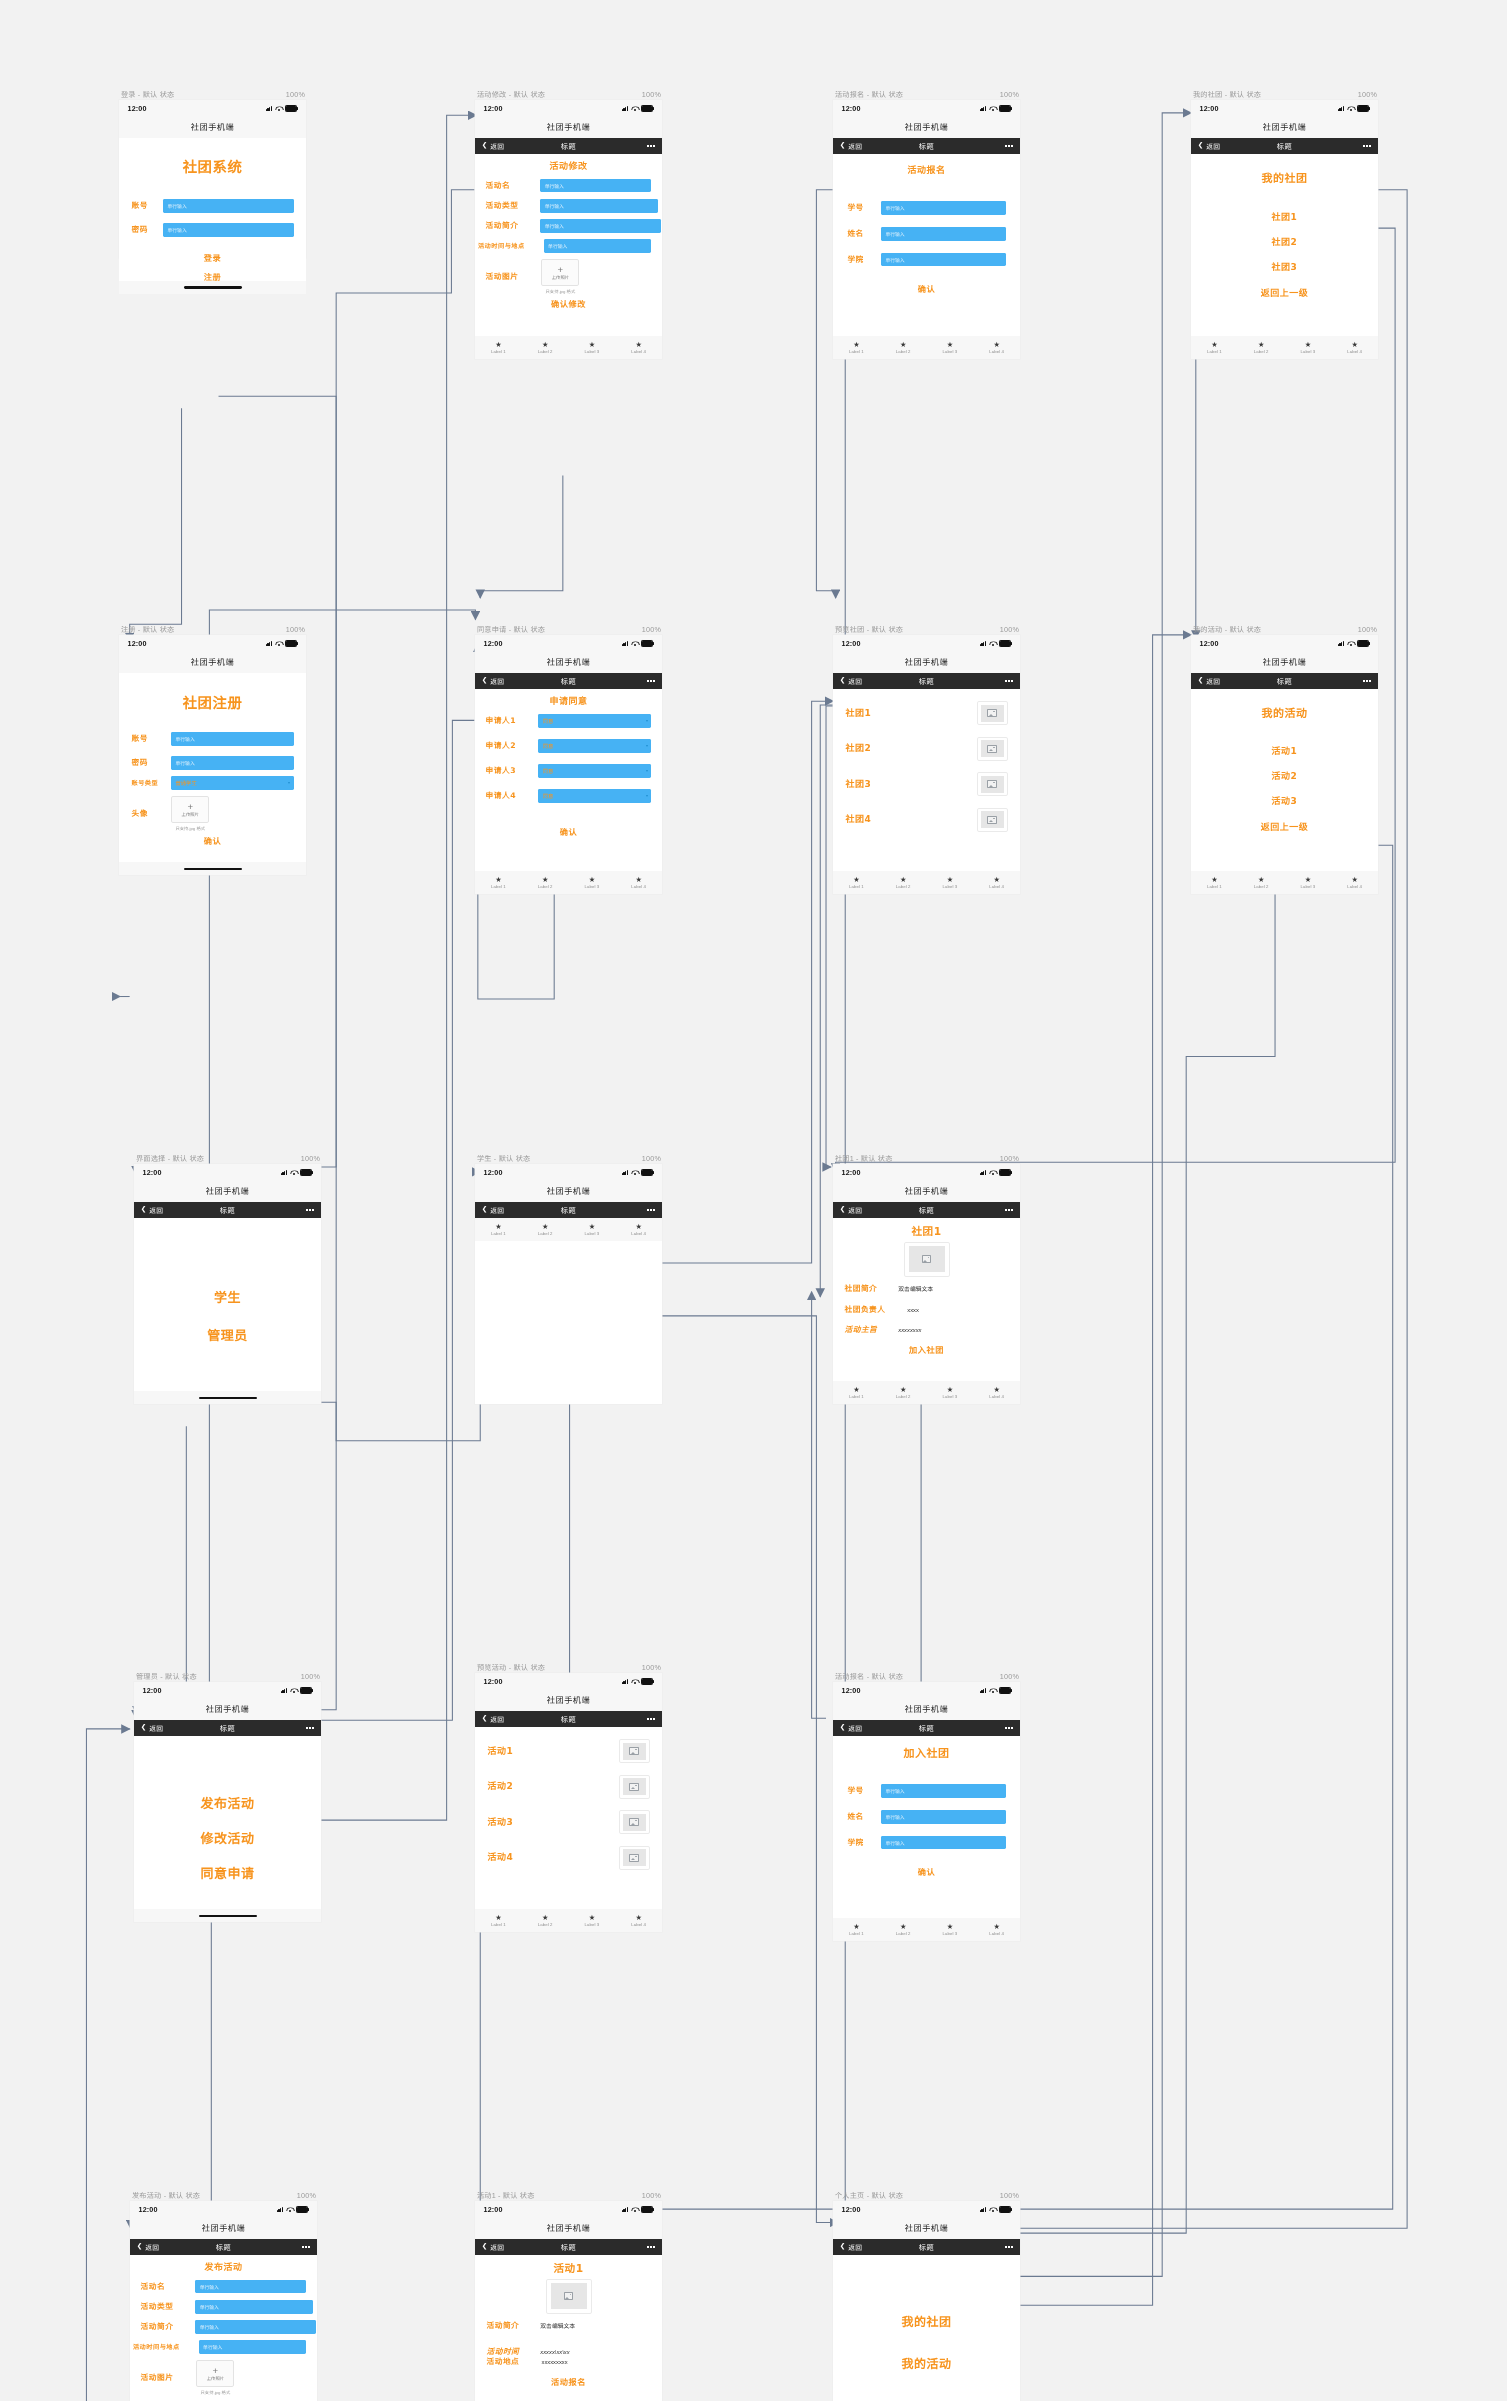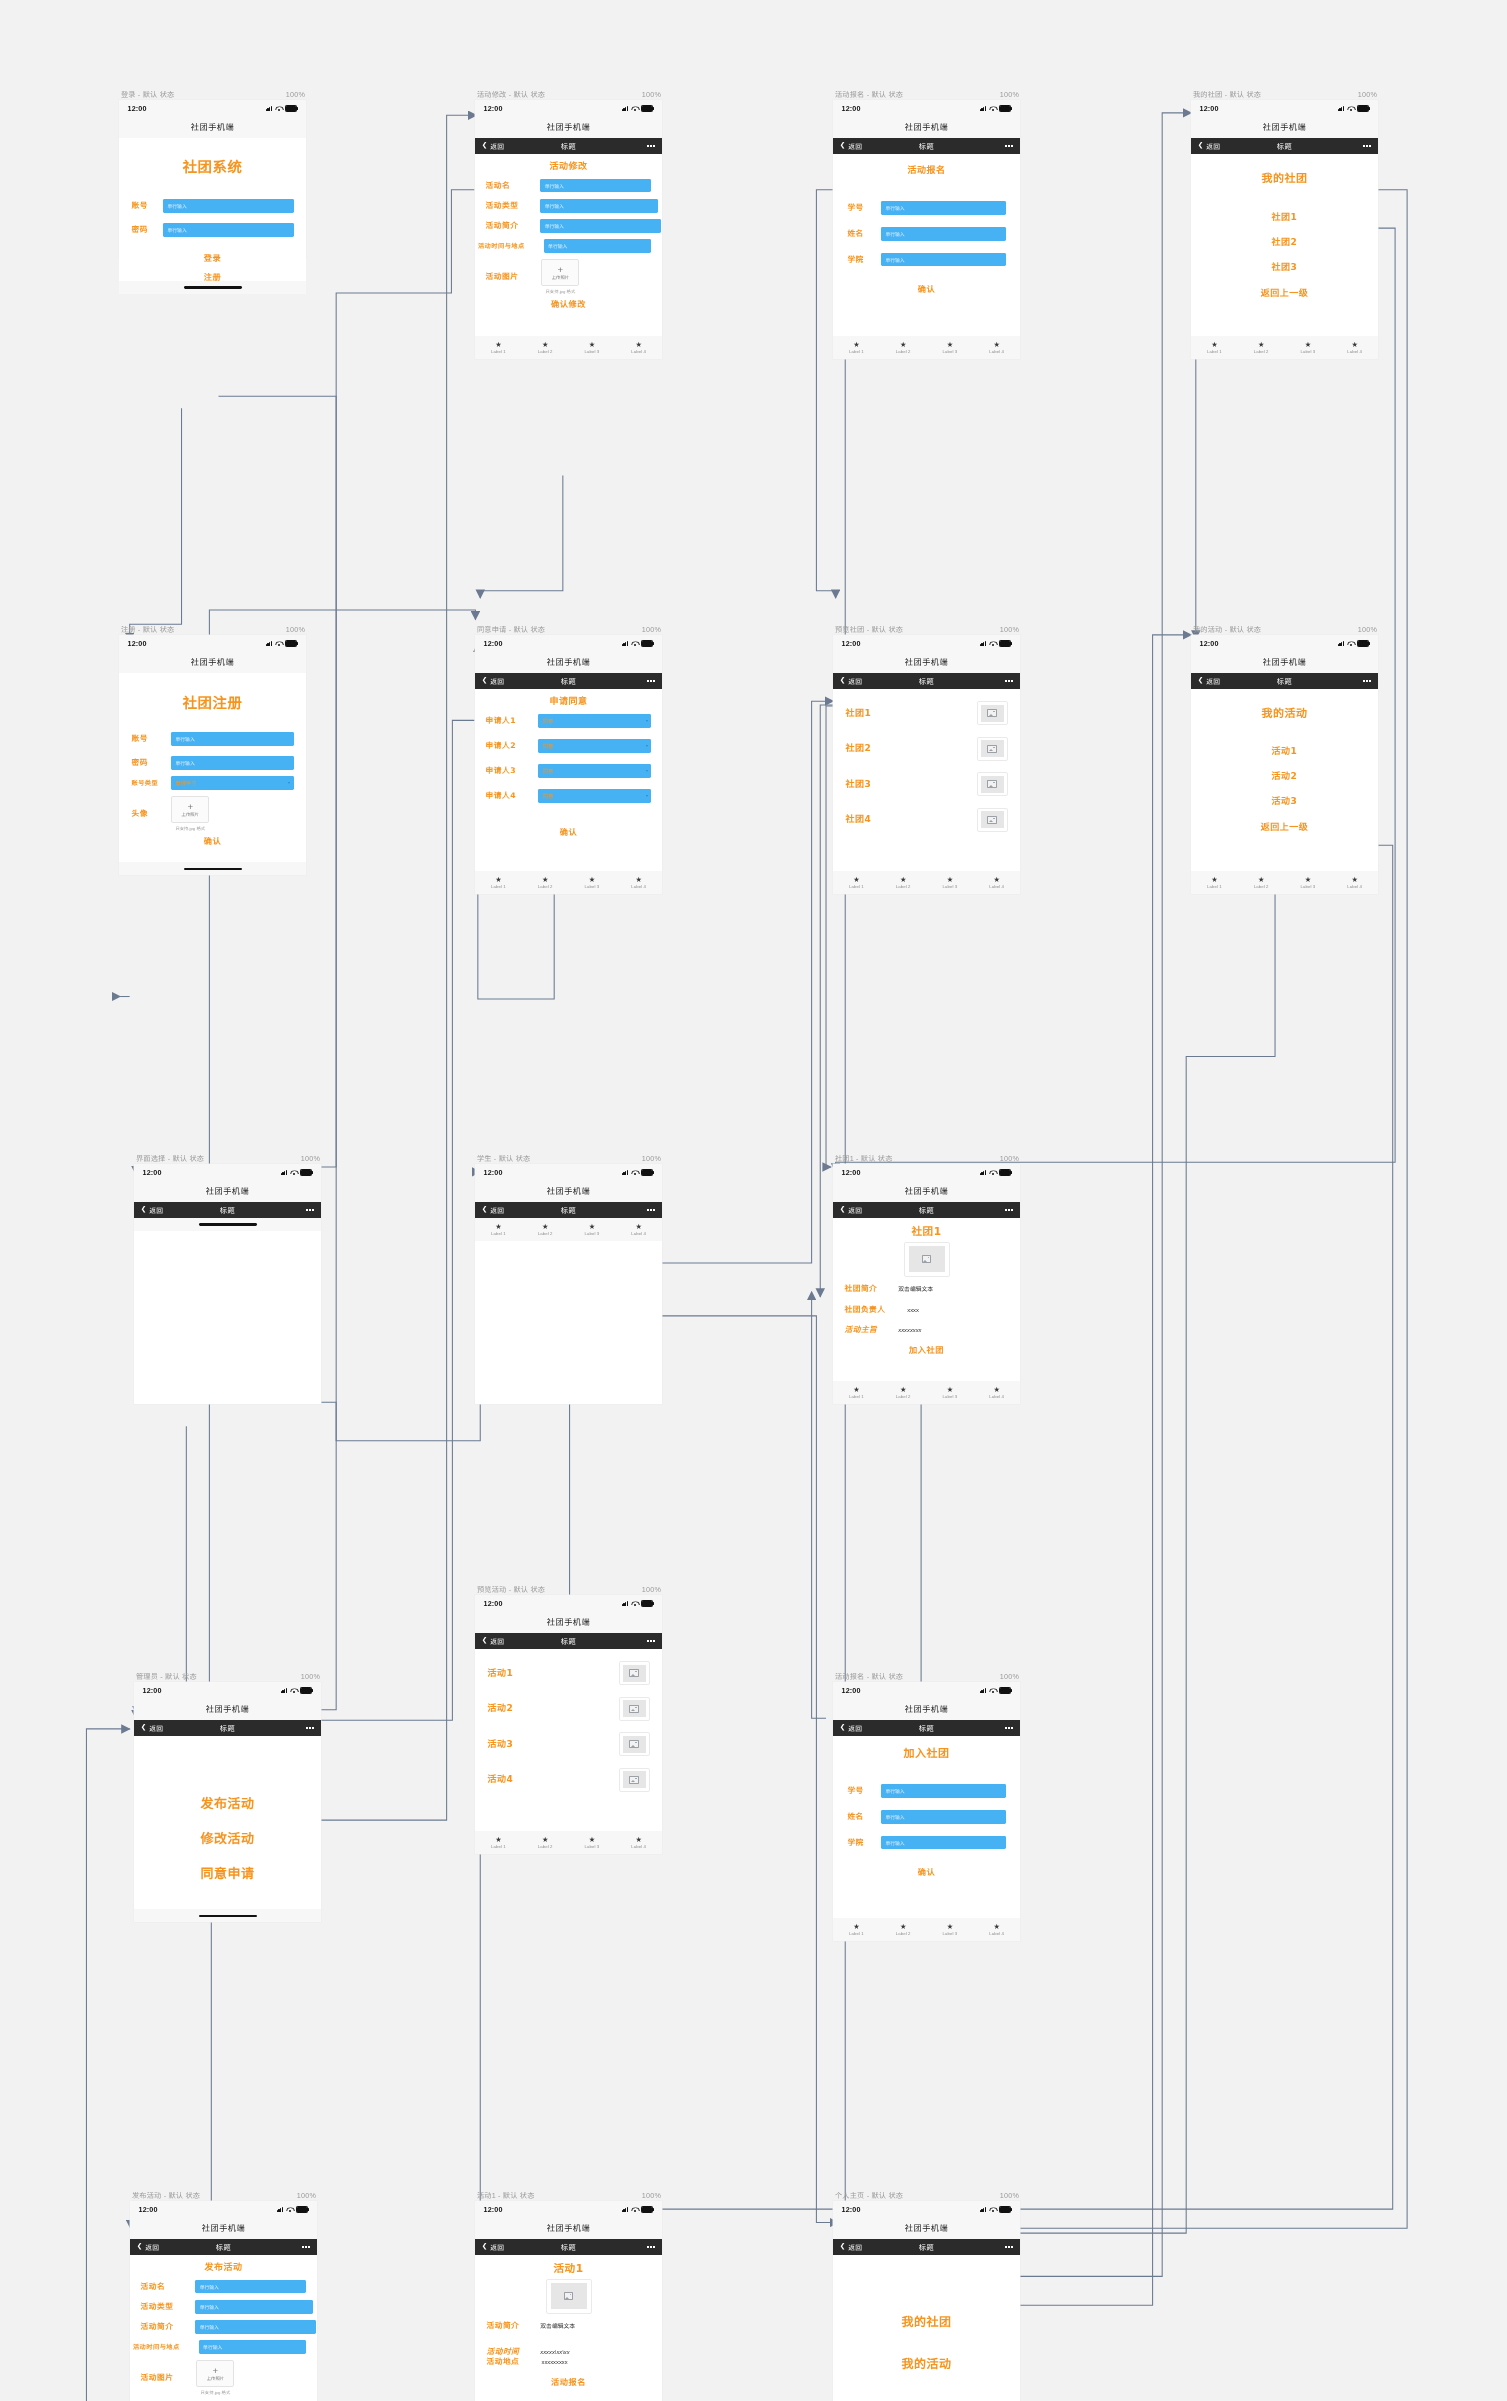--- a/index.html
+++ b/index.html
@@ -792,20 +792,24 @@
           <span class="chev">❮</span>
           <span>返回</span>
         </span>
         <span class="navtitle">标题</span>
         <span class="dots">
             <i></i>
             <i></i>
             <i></i>
           </span>
       </div>
+      <div class="body" style="padding:0 12.5px;">
+        <div class="otxt menuitem-lg" style="margin-top:73px;">学生</div>
+        <div class="otxt menuitem-lg" style="margin-top:25px;">管理员</div>
+      </div>
       <div class="homebar">
           <i></i>
         </div>
     </div>
   </div>
 
   <div class="screen" style="left:475px;top:1153px;">
     <div class="screen-caption">
       <span>学生 - 默认 状态</span>
       <span class="pct">100%</span>
@@ -970,21 +974,21 @@
         <div class="otxt menuitem-lg" style="margin-top:61px;">发布活动</div>
         <div class="otxt menuitem-lg" style="margin-top:22px;">修改活动</div>
         <div class="otxt menuitem-lg" style="margin-top:22px;">同意申请</div>
       </div>
       <div class="homebar">
           <i></i>
         </div>
     </div>
   </div>
 
-  <div class="screen" style="left:475px;top:1584px;">
+  <div class="screen" style="left:475px;top:1662px;">
     <div class="screen-caption">
       <span>预览活动 - 默认 状态</span>
       <span class="pct">100%</span>
     </div>
     <div class="phone" style="height:259px;">
       <div class="statusbar">
         <span class="clock">12:00</span>
         <span class="sysicons">
           <span class="bars">
               <i></i>

